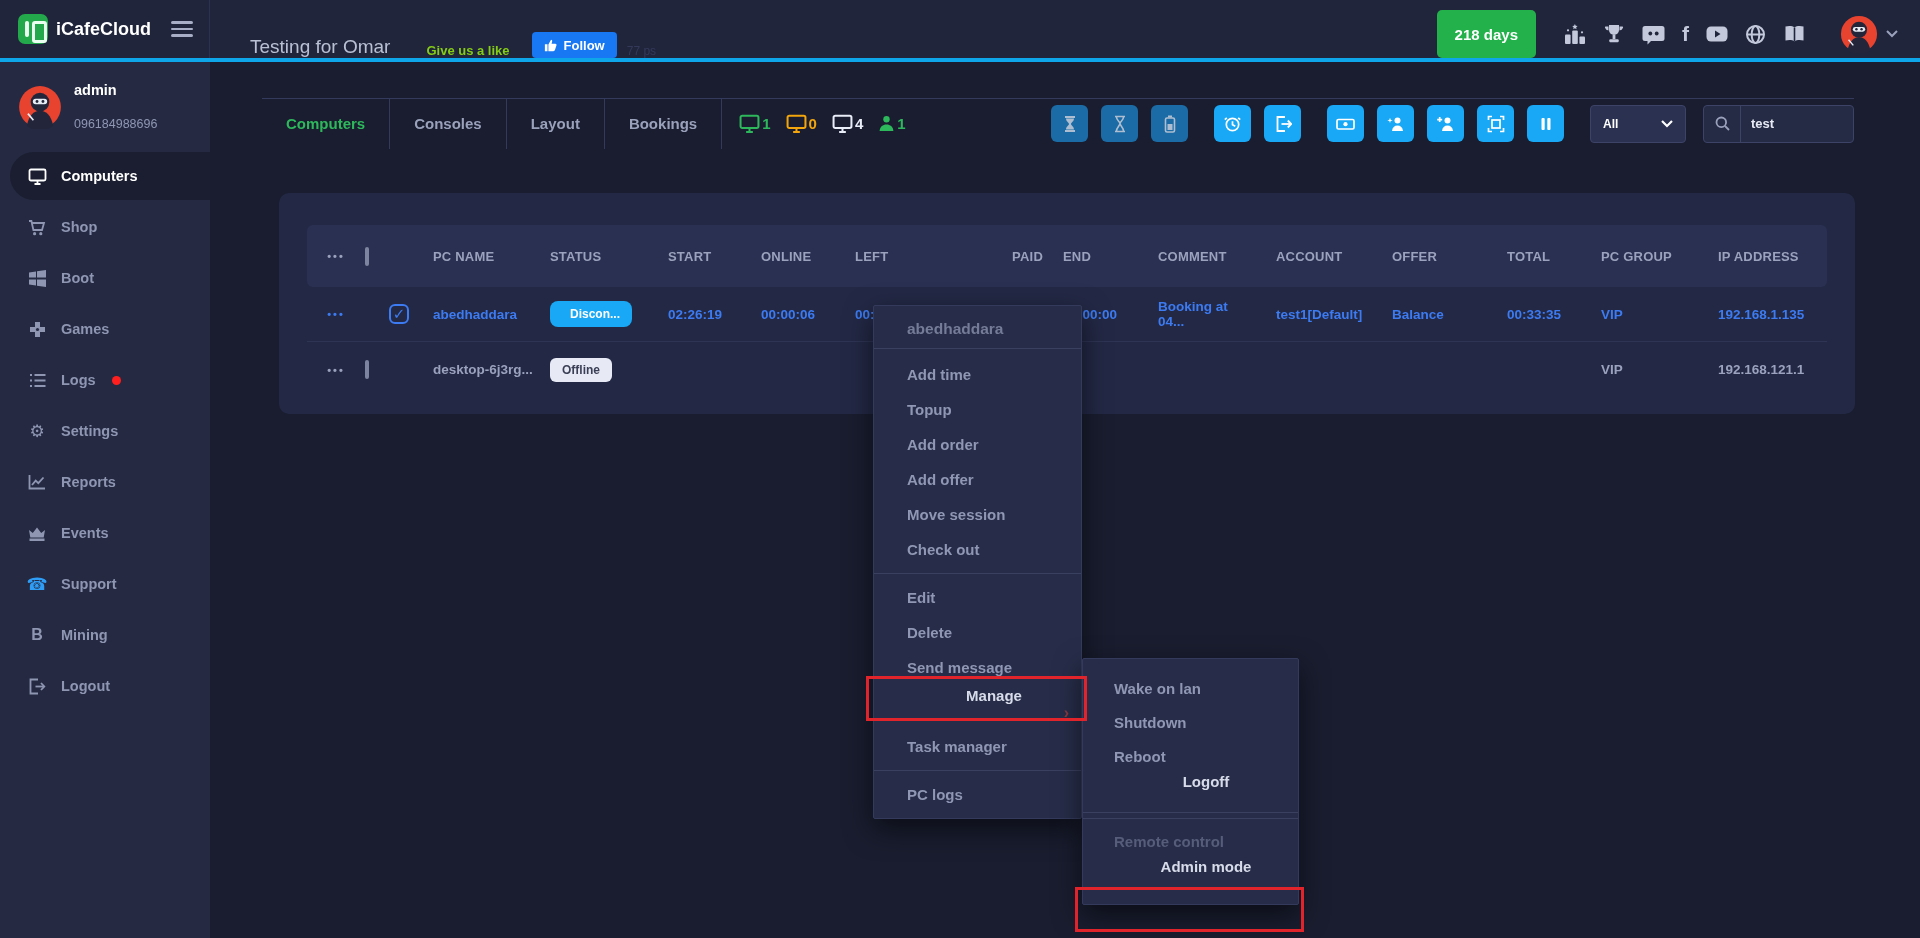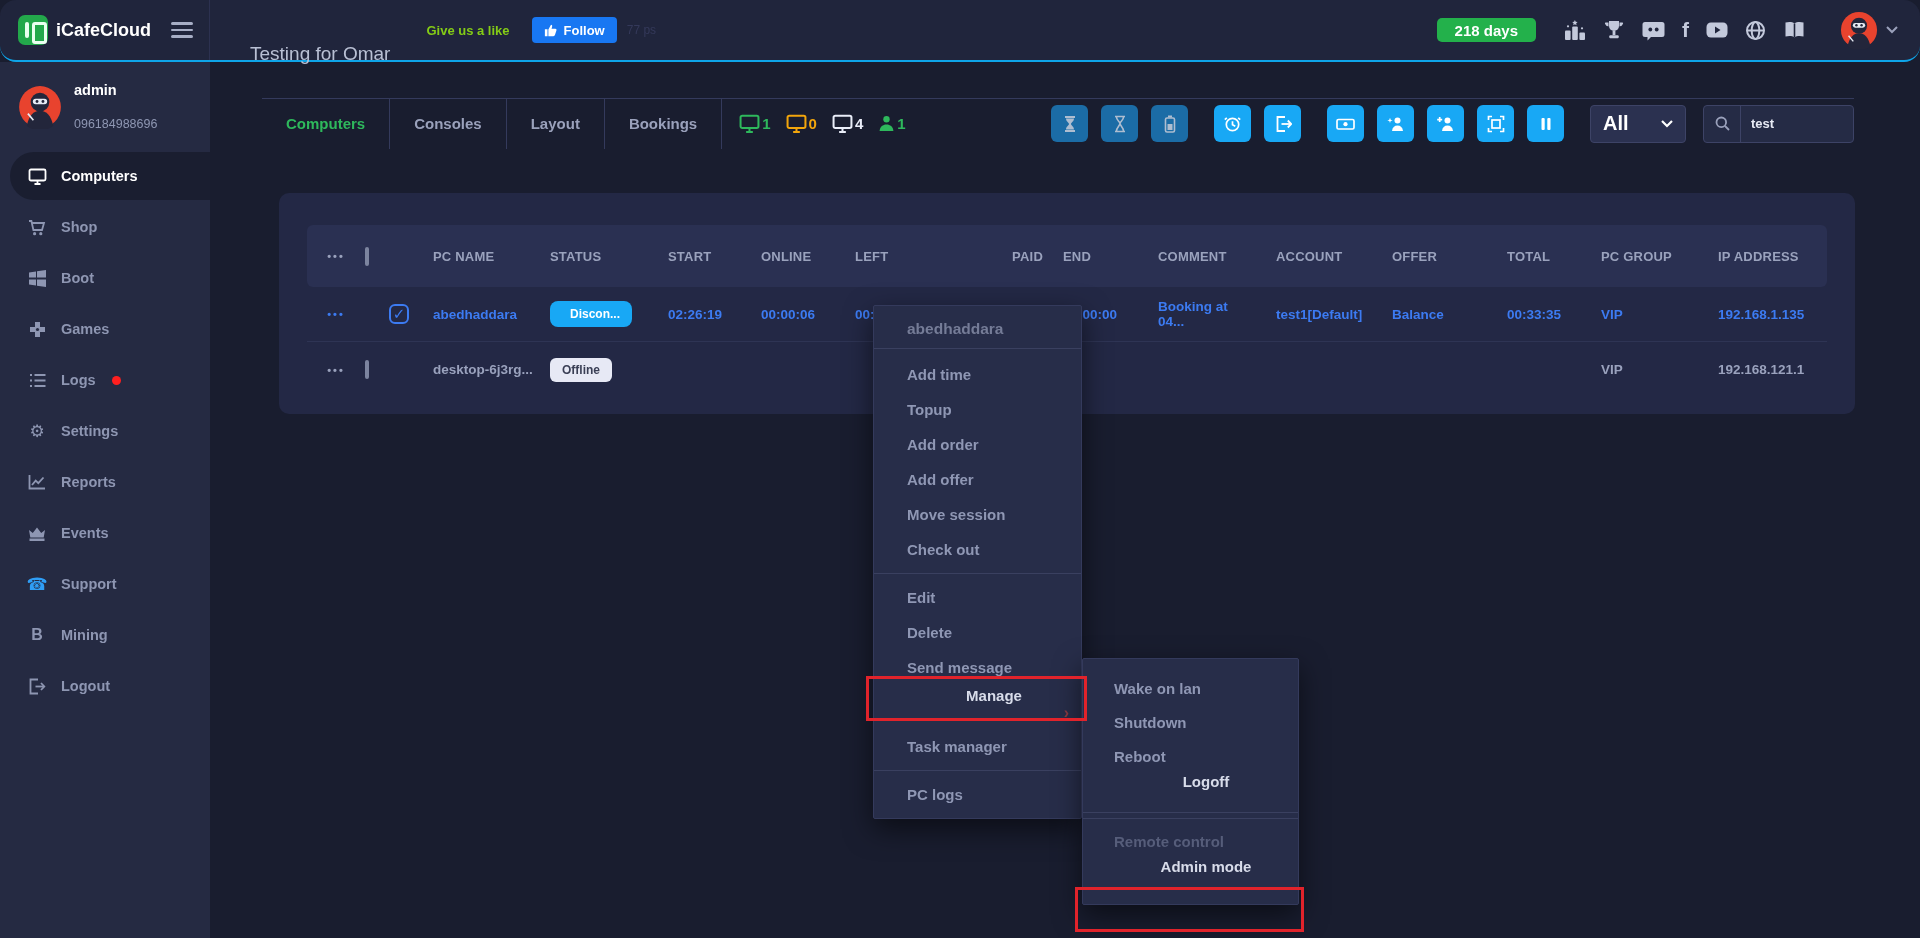--- a/index.html
+++ b/index.html
@@ -1,33 +1,33 @@
 <!DOCTYPE html>
 <html><head>
 <meta charset="utf-8">
 <style>
   * { margin:0; padding:0; box-sizing:border-box; }
   html,body { width:1920px; height:938px; overflow:hidden; }
   body { font-family:"Liberation Sans","DejaVu Sans",sans-serif; background:#191d2f; position:relative; color:#9aa2bd; }
 
   
-  .topbar { position:absolute; left:0; top:0; width:1920px; height:62px; background:#20253c; border-bottom:2px solid #0ea5e9; display:flex; align-items:center; z-index:3;border-radius:16px; }
+  .topbar { position:absolute; left:0; top:0; width:1920px; height:62px; background:#20253c; border-bottom:4px solid #0ea5e9; display:flex; align-items:flex-end; z-index:3; }
   .brand-area { width:210px; height:100%; display:flex; align-items:center; padding-left:18px; border-right:1px solid #2c3150; flex:none; }
   .brand-logo { width:30px; height:30px; background:#23a84b; border-radius:7px; position:relative; flex:none; }
   .brand-logo:before { content:""; position:absolute; left:7px; top:7px; width:4px; height:16px; background:#eafff0; border-radius:2px; }
   .brand-logo:after { content:""; position:absolute; left:14px; top:7px; width:9px; height:16px; border:3px solid #eafff0; border-radius:3px; }
   .brand-name { color:#fff; font-size:18px; font-weight:bold; margin-left:8px; }
   .hamburger { margin-left:auto; margin-right:16px; width:22px; cursor:pointer; }
   .hamburger div { height:2.5px; background:#a7aec6; margin:4px 0; border-radius:2px; }
   .tb-title { color:#b9c0d4; font-size:19px; margin-left:40px; white-space:nowrap;margin-top:47px; }
   .like-text { color:#84cc16; font-size:13px; font-weight:bold; margin-left:36px; white-space:nowrap; }
   .follow-btn { margin-left:22px; height:26px; background:#1877f2; color:#fff; border:none; border-radius:4px; font-size:13px; font-weight:bold; display:flex; align-items:center; gap:6px; padding:0 12px; cursor:pointer; font-family:inherit; }
   .follow-hint { color:#34395a; font-size:12px; margin-left:10px; }
   .tb-right { margin-left:auto; display:flex; align-items:center; padding-right:22px; }
-  .days-btn { height:24px; background:#23b14b; color:#fff; border:none; border-radius:5px; font-size:15px; font-weight:bold; padding:0 18px; cursor:pointer; font-family:inherit; }
+  .days-btn { height:48px; background:#23b14b; color:#fff; border:none; border-radius:5px; font-size:15px; font-weight:bold; padding:0 18px; cursor:pointer; font-family:inherit; }
   .tb-icons { display:flex; align-items:center; gap:17px; margin-left:28px; color:#c3c9db; }
   .tb-icons .ic { display:inline-flex; align-items:center; justify-content:center; cursor:pointer; }
   .fb-f { font-size:21px; font-weight:800; color:#c3c9db; line-height:20px; }
   .avatar-wrap { display:flex; align-items:center; gap:8px; margin-left:34px; cursor:pointer; }
 
   
   .sidebar { position:absolute; left:0; top:62px; width:210px; bottom:0; background:#252a42; z-index:2; }
   .side-user { display:flex; align-items:center; padding:20px 0 18px 18px; gap:12px; }
   .su-name { color:#fff; font-size:14.5px; font-weight:bold; }
   .su-id { color:#8e96b2; font-size:12.5px; margin-top:19px; }
@@ -46,21 +46,21 @@
   .tab { padding:0 24px; display:flex; align-items:center; border-right:1px solid #343a5c; color:#9aa1bb; font-size:15px; font-weight:600; cursor:pointer; }
   .tab.active { color:#2eb85c; }
   .counters { display:flex; align-items:center; gap:15px; margin-left:17px; }
   .counter { display:flex; align-items:center; gap:2px; font-size:15px; font-weight:bold; cursor:pointer; }
   .c-green { color:#2eb85c; } .c-yellow { color:#f2a50c; } .c-white { color:#e9edf8; }
 
   .toolbar { margin-left:auto; display:flex; align-items:center; }
   .tbtn { width:37px; height:37px; border:none; border-radius:6px; background:#18a8f5; color:#fff; display:inline-flex; align-items:center; justify-content:center; margin-left:13px; cursor:pointer; }
   .tbtn.dim { background:#1b6ca6; color:#aebdd0; }
   .gap-l { margin-left:26px !important; }
-  .filter-select { width:96px; height:38px; margin-left:26px; background:#2b3150; border:1px solid #3d4366; border-radius:4px; display:flex; align-items:center; justify-content:space-between; padding:0 12px; color:#fff; font-size:20px; font-weight:bold; cursor:pointer; }
+  .filter-select { width:96px; height:38px; margin-left:26px; background:#2b3150; border:1px solid #3d4366; border-radius:4px; display:flex; align-items:center; justify-content:space-between; padding:0 12px; color:#fff; font-size:12px; font-weight:bold; cursor:pointer; }
   .searchbox { width:151px; height:38px; margin-left:17px; background:#252b45; border:1px solid #3d4366; border-radius:4px; display:flex; align-items:stretch; overflow:hidden; }
   .search-icon-box { width:37px; display:flex; align-items:center; justify-content:center; border-right:1px solid #3d4366; color:#9aa1bb; flex:none; }
   .searchbox input { flex:1; min-width:0; background:transparent; border:none; outline:none; color:#e8ebf5; font-size:13px; font-weight:bold; padding:0 10px; font-family:inherit; }
 
   
   .table-card { position:absolute; left:69px; top:131px; width:1576px; height:221px; background:#232845; border-radius:10px; padding:32px 28px 0; }
   .tgrid { display:grid; grid-template-columns:58px 68px 117px 118px 93px 94px 85px 103px 95px 118px 116px 115px 94px 117px 1fr; align-items:center; }
   .thead { height:62px; background:#2a3052; border-radius:6px; color:#9aa2bd; font-size:13px; font-weight:bold; letter-spacing:.2px; }
   .trow { height:55px; font-size:13.5px; font-weight:bold; }
   .trow.r1 { color:#3c7bf2; border-bottom:1px solid #2e3454; }

